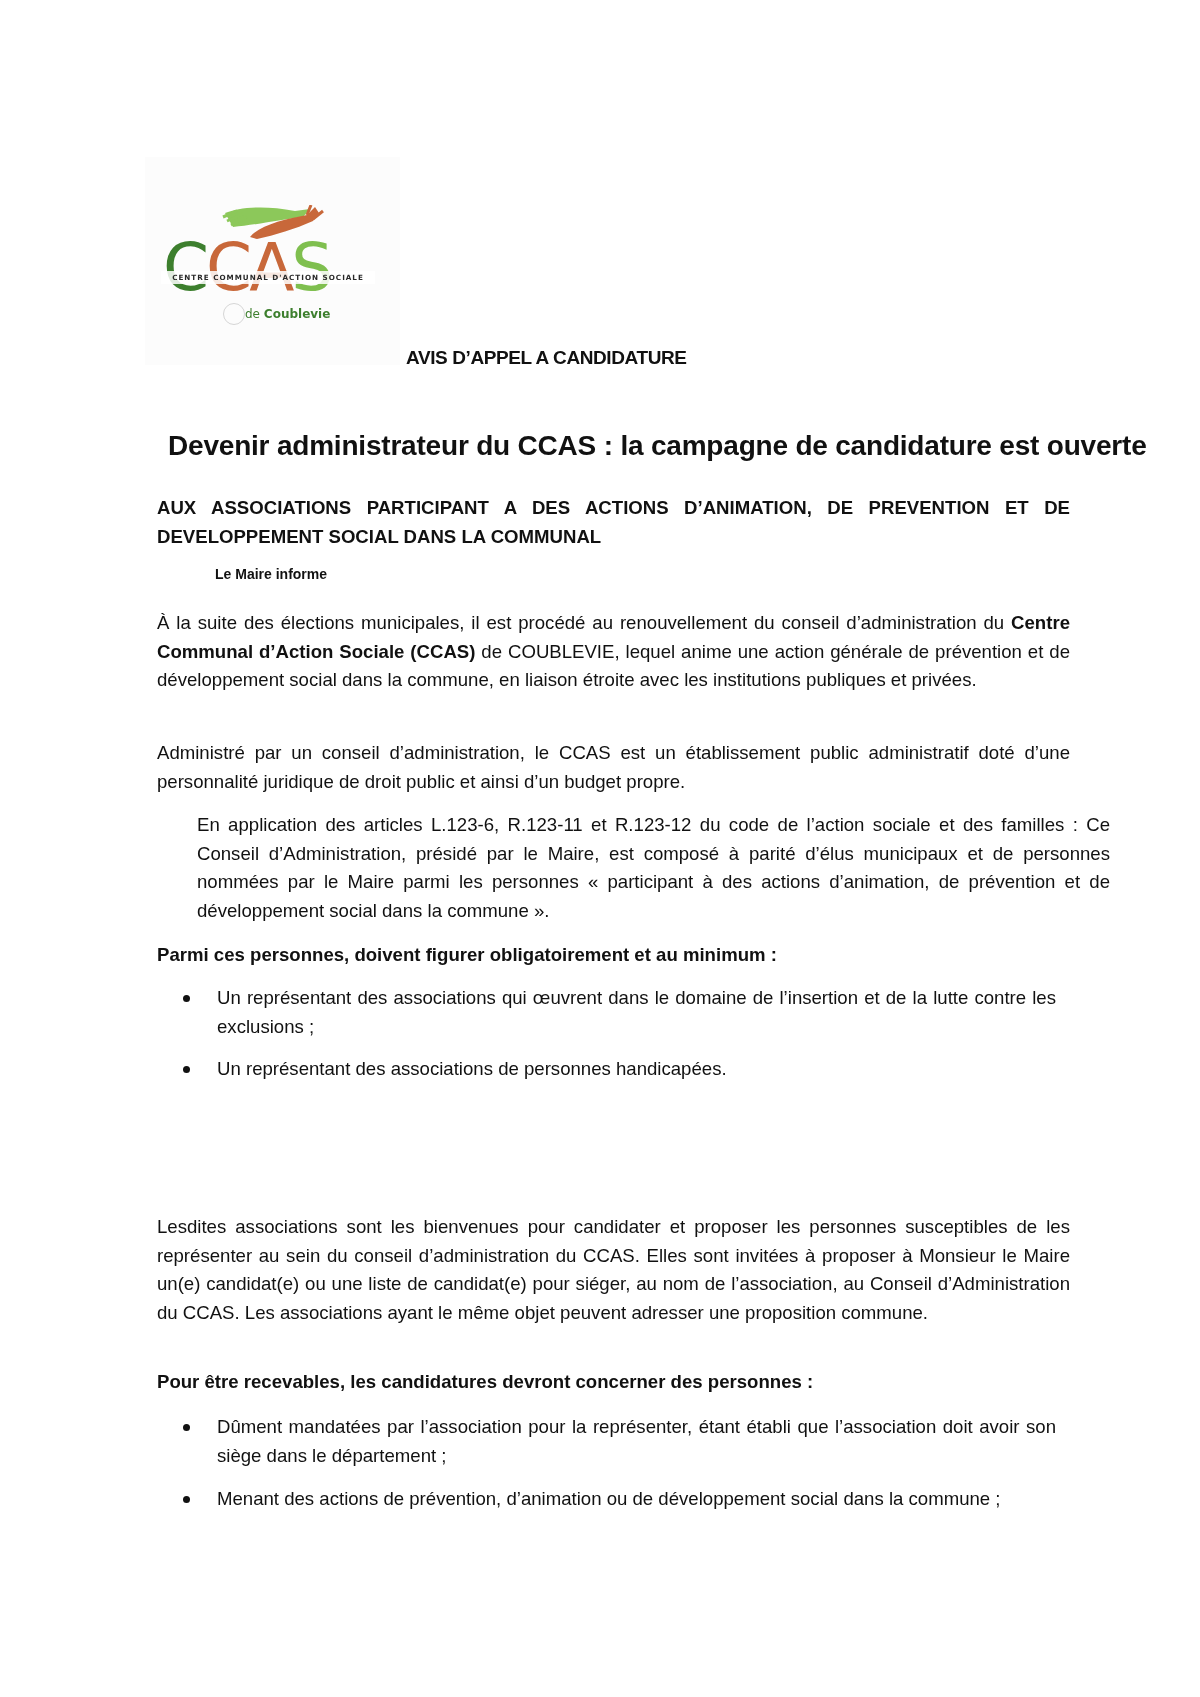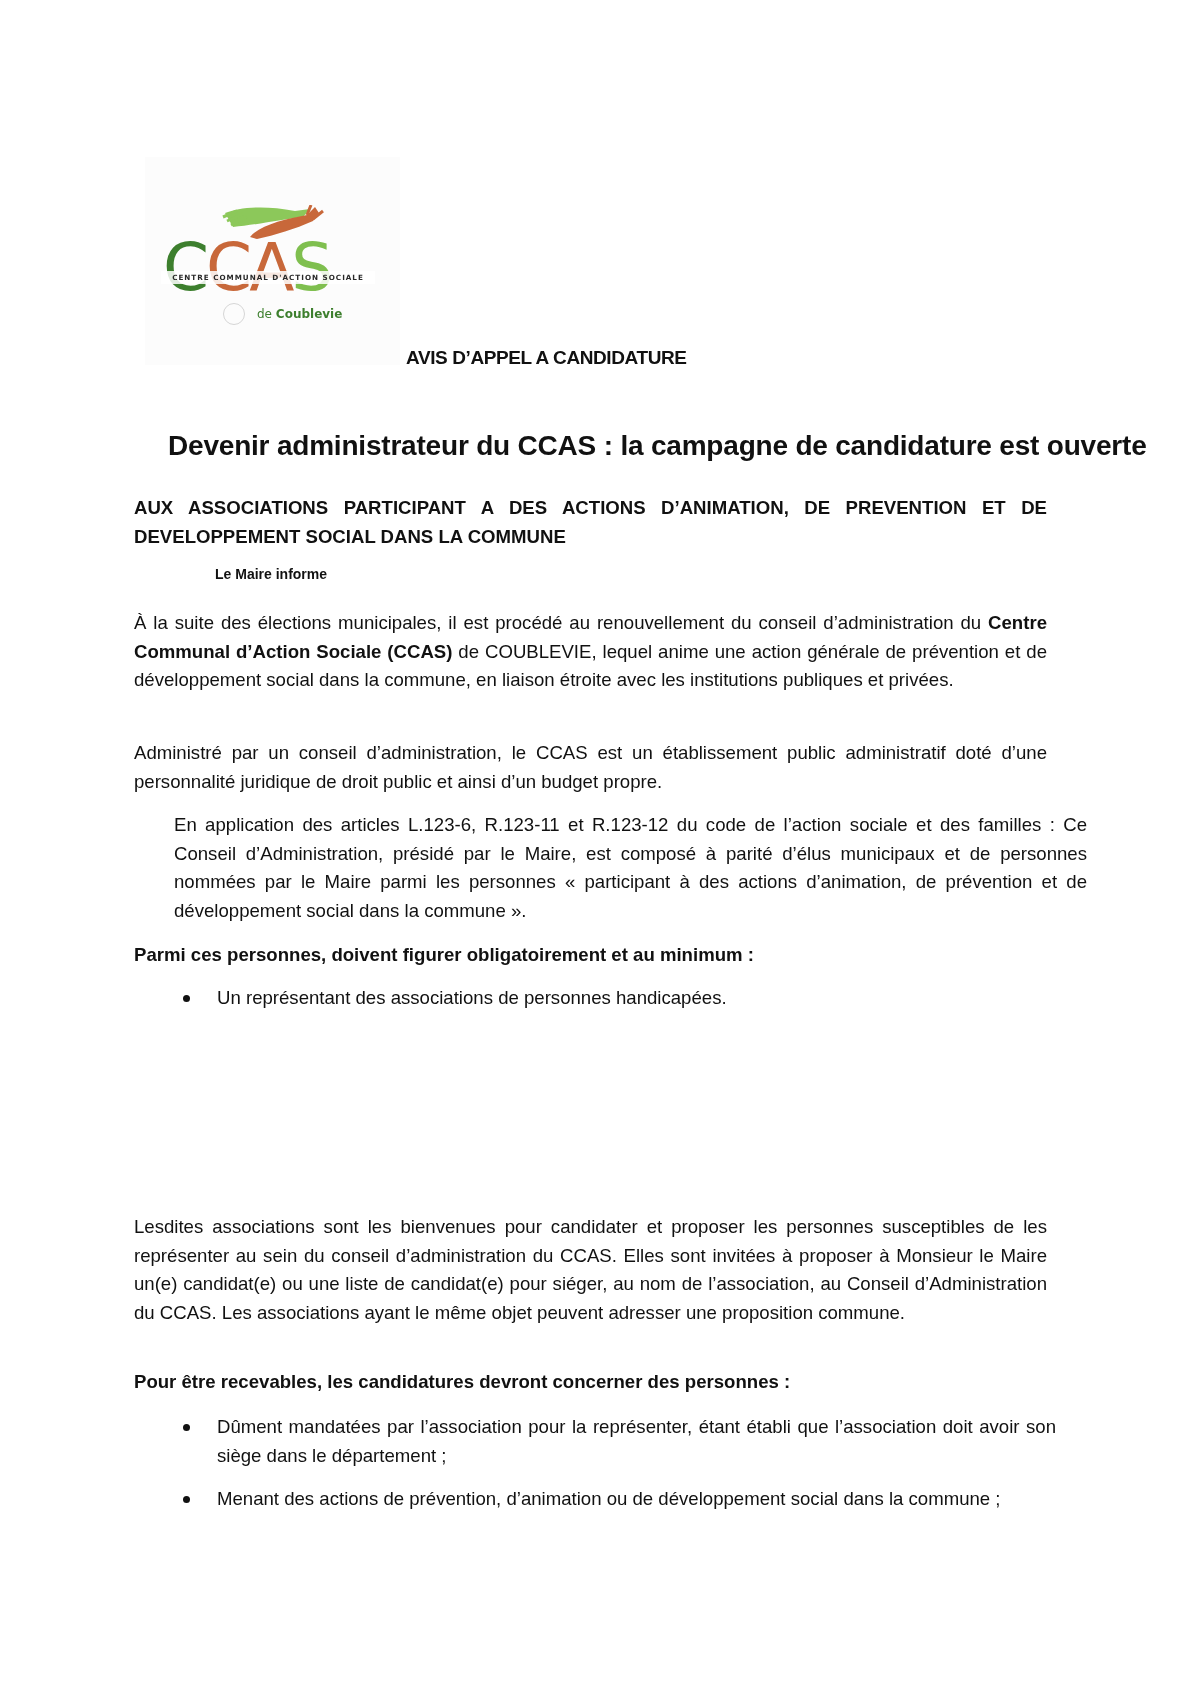--- a/index.html
+++ b/index.html
@@ -11,29 +11,29 @@
   .logo { position: absolute; left: 145px; top: 157px; width: 255px; height: 208px; background: #fcfcfc; }
   .logo .hands { position: absolute; left: 70px; top: 48px; width: 110px; height: 34px; }
   .logo .letters { position: absolute; left: 18px; top: 82px; width: 210px; height: 58px;
                    font-family: "DejaVu Sans", sans-serif; font-weight: normal; font-size: 66px;
                    line-height: 58px; letter-spacing: -3px; white-space: nowrap; }
   .logo .letters span { display: inline-block; }
   .logo .band { position: absolute; left: 16px; top: 114px; width: 214px; height: 13px;
                 background: rgba(255,255,255,0.85); font-family: "DejaVu Sans", sans-serif;
                 font-weight: bold; font-size: 7.2px; line-height: 13px; text-align: center;
                 letter-spacing: 1px; color: #2a2a2a; white-space: nowrap; }
-  .logo .sub { position: absolute; left: 78px; top: 145px; height: 24px; display: flex; align-items: center; gap: 12px; }
+  .logo .sub { position: absolute; left: 78px; top: 145px; height: 24px; display: flex; align-items: center; gap: 0; }
   .logo .sub .seal { width: 20px; height: 20px; border-radius: 50%; border: 1.5px solid #d6d6d6; }
   .logo .sub .txt { font-family: "DejaVu Sans", sans-serif; font-size: 12px; color: #3d7f2e; }
   .logo .sub .txt b { font-weight: bold; }
 
   .notice-label { position: absolute; left: 406px; top: 347px; font-weight: bold; font-size: 19px; letter-spacing: -0.4px; }
   .main-heading { position: absolute; left: 168px; top: 430px; font-weight: bold; font-size: 28px; letter-spacing: -0.2px; white-space: nowrap; }
 
-  .block { position: absolute; left: 134px; width: 913px; font-size: 18.6px; line-height: 28.5px; text-align: justify; }
+  .block { position: absolute; left: 157px; width: 913px; font-size: 18.6px; line-height: 28.5px; text-align: justify; }
   .block p { margin: 0; }
   .caps { font-weight: bold; font-size: 18.6px; line-height: 28.5px; text-align: justify; text-align-last: left; }
   .caps-line1 { text-align-last: justify; }
   .bold { font-weight: bold; }
   .maire { position: absolute; left: 215px; top: 566px; font-weight: bold; font-size: 14px; }
 
   ul.bullets { list-style: none; margin: 0; padding: 0; position: absolute; left: 143px; width: 913px; }
   ul.bullets li { position: relative; padding-left: 74px; font-size: 18.6px; line-height: 28.5px; text-align: justify; }
   ul.bullets li .dot { position: absolute; left: 40px; top: 11px; width: 7px; height: 7px; border-radius: 50%; background: #111; }
 </style>
@@ -58,40 +58,41 @@
       <span class="txt"><span>de</span> <b>Coublevie</b></span>
     </div>
   </div>
 
   <div class="notice-label">AVIS D’APPEL A CANDIDATURE</div>
 
   <div class="main-heading">Devenir administrateur du CCAS : la campagne de candidature est ouverte</div>
 
   <div class="block caps" style="top:494px;">
     <div class="caps-line1">AUX ASSOCIATIONS PARTICIPANT A DES ACTIONS D’ANIMATION, DE PREVENTION ET DE</div>
-    <div>DEVELOPPEMENT SOCIAL DANS LA COMMUNE</div>
+    <div>DEVELOPPEMENT SOCIAL DANS LA COMMUNAL</div>
   </div>
 
   <div class="maire">Le Maire informe</div>
 
   <div class="block" style="top:609px;">
     <p><span>À la suite des élections municipales, il est procédé au renouvellement du conseil d’administration du </span><span class="bold">Centre Communal d’Action Sociale (CCAS)</span><span> de COUBLEVIE, lequel anime une action générale de prévention et de développement social dans la commune, en liaison étroite avec les institutions publiques et privées.</span></p>
   </div>
 
   <div class="block" style="top:739px;">
     <p>Administré par un conseil d’administration, le CCAS est un établissement public administratif doté d’une personnalité juridique de droit public et ainsi d’un budget propre.</p>
   </div>
 
   <div class="block" style="top:811px;margin-left:40px;">
     <p>En application des articles L.123-6, R.123-11 et R.123-12 du code de l’action sociale et des familles : Ce Conseil d’Administration, présidé par le Maire, est composé à parité d’élus municipaux et de personnes nommées par le Maire parmi les personnes « participant à des actions d’animation, de prévention et de développement social dans la commune ».</p>
   </div>
 
   <div class="block bold" style="top:941px;">Parmi ces personnes, doivent figurer obligatoirement et au minimum :</div>
 
   <ul class="bullets" style="top:984px;">
+    <li style="margin-bottom:14px;"><span class="dot"></span><span>Un représentant des associations qui œuvrent dans le domaine de l’insertion et de la lutte contre les exclusions ;</span></li>
     <li><span class="dot"></span><span>Un représentant des associations de personnes handicapées.</span></li>
   </ul>
 
   <div class="block" style="top:1213px;">
     <p>Lesdites associations sont les bienvenues pour candidater et proposer les personnes susceptibles de les représenter au sein du conseil d’administration du CCAS. Elles sont invitées à proposer à Monsieur le Maire un(e) candidat(e) ou une liste de candidat(e) pour siéger, au nom de l’association, au Conseil d’Administration du CCAS. Les associations ayant le même objet peuvent adresser une proposition commune.</p>
   </div>
 
   <div class="block bold" style="top:1368px;">Pour être recevables, les candidatures devront concerner des personnes :</div>
 
   <ul class="bullets" style="top:1413px;">

